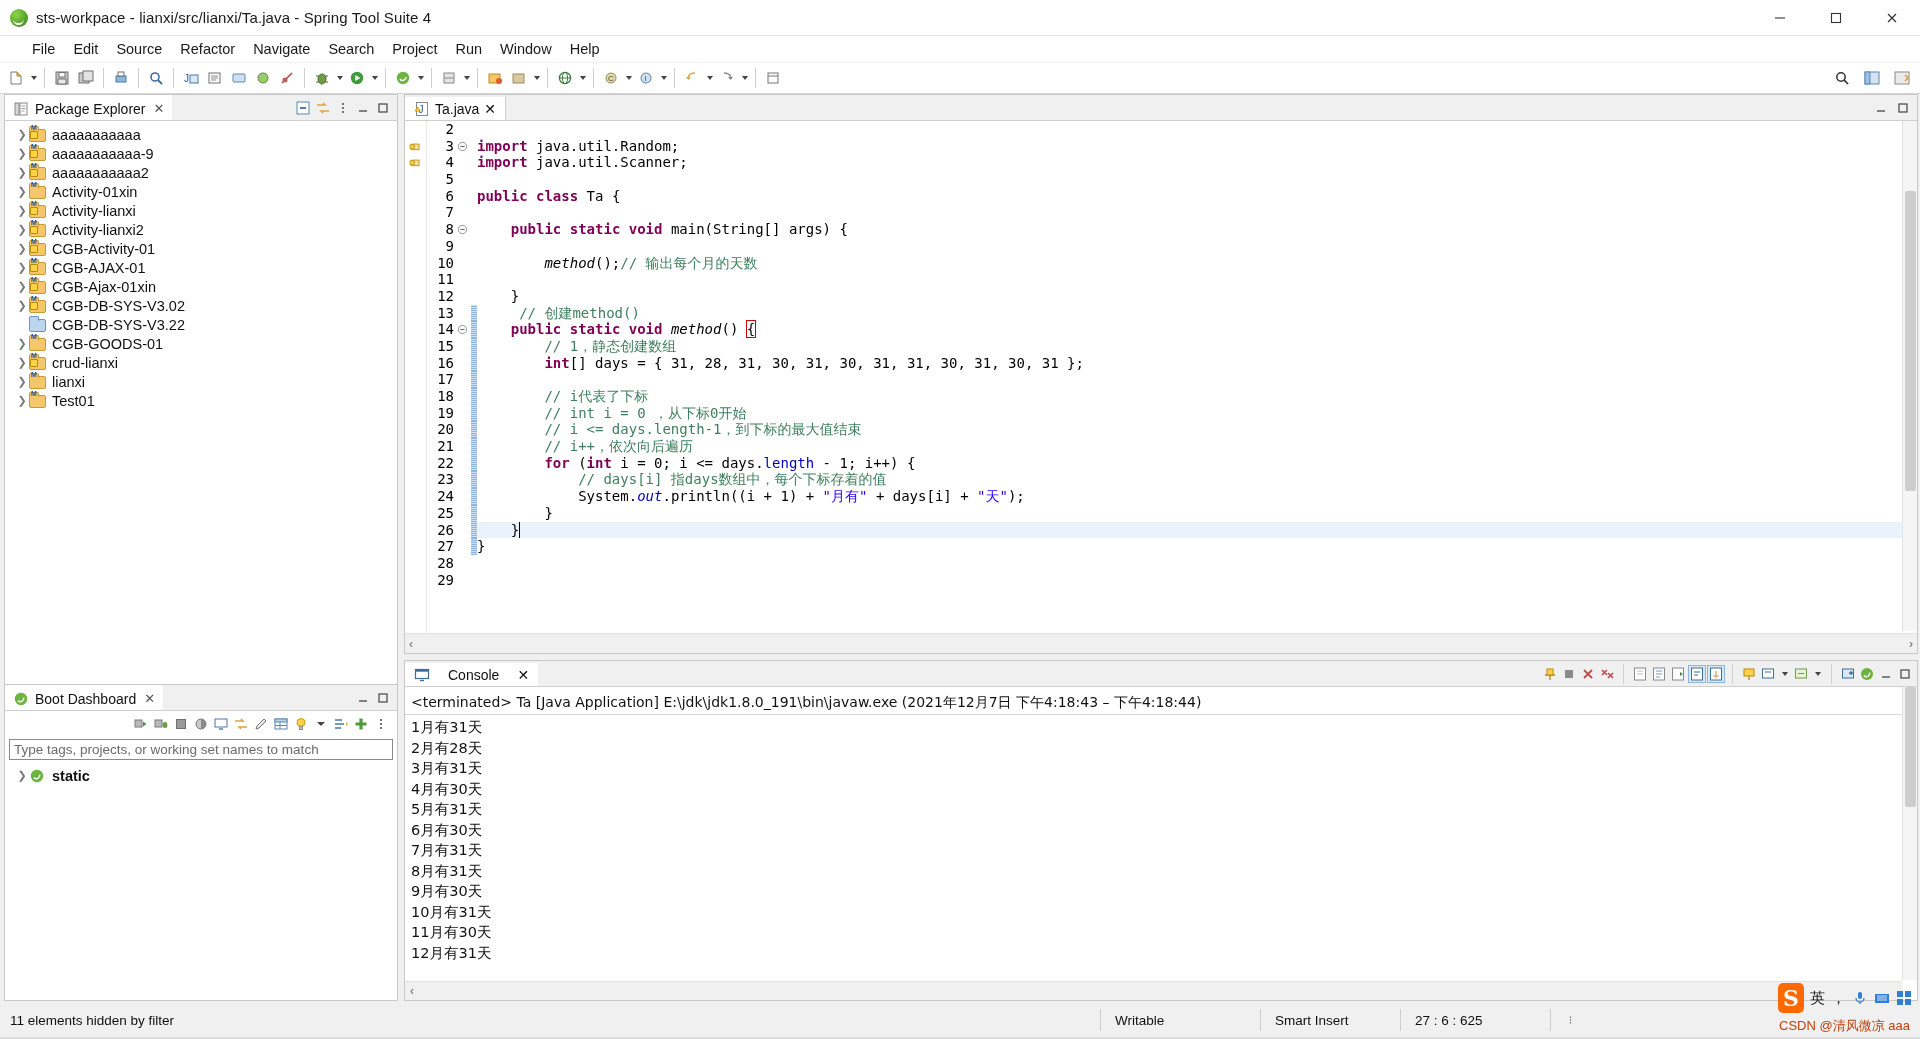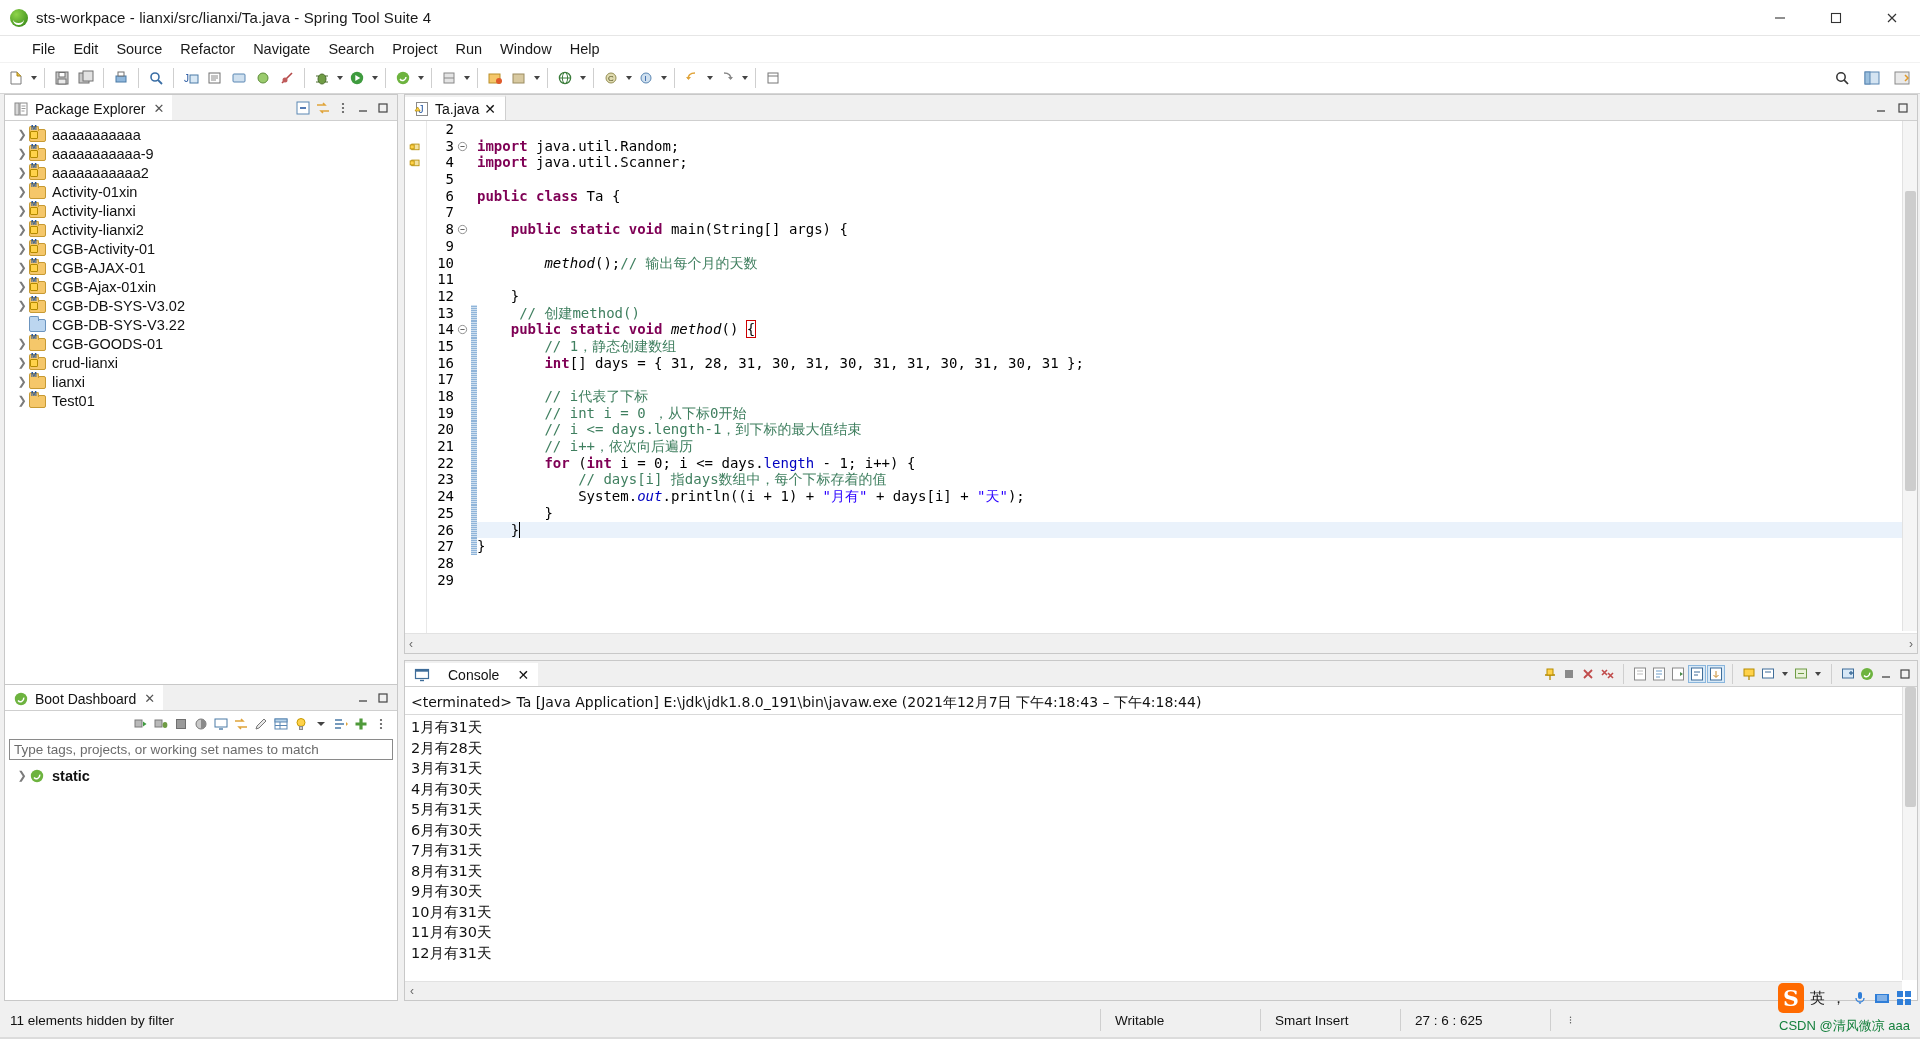--- a/index.html
+++ b/index.html
@@ -167,21 +167,21 @@
 
   
   .tray { position: absolute; right: 8px; bottom: 26px; display: flex; align-items: center; gap: 6px; }
   .sogou {
     width: 26px; height: 30px; background: #ff6a00; color: #fff; border-radius: 5px;
     display: flex; align-items: center; justify-content: center; font-size: 22px;
     font-family: "DejaVu Serif", serif; font-weight: bold;
   }
   .tray-txt { font-size: 15px; color: #222; }
   .watermark {
-    position: absolute; right: 10px; bottom: 4px; font-size: 13px; color: #15803d;
+    position: absolute; right: 10px; bottom: 4px; font-size: 13px; color: #c2410c;
     font-family: "Liberation Sans", sans-serif;
   }
   .taskbar-peek { position: absolute; left: 0; right: 0; bottom: -1px; height: 3px; background: #dcdcdc; }
   .folder {
     width: 17px; height: 13px; background: #f5c76a; border: 1px solid #c79a33; border-radius: 2px;
     position: relative;
   }
   .folder::before {
     content: ""; position: absolute; left: -1px; top: -4px; width: 8px; height: 4px;
     background: #f5c76a; border: 1px solid #c79a33; border-bottom: none; border-radius: 2px 2px 0 0;

